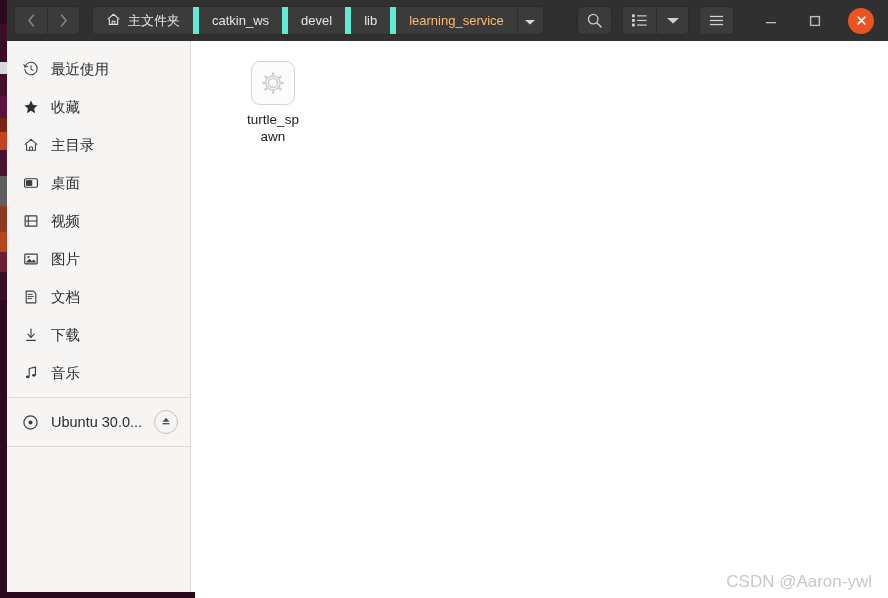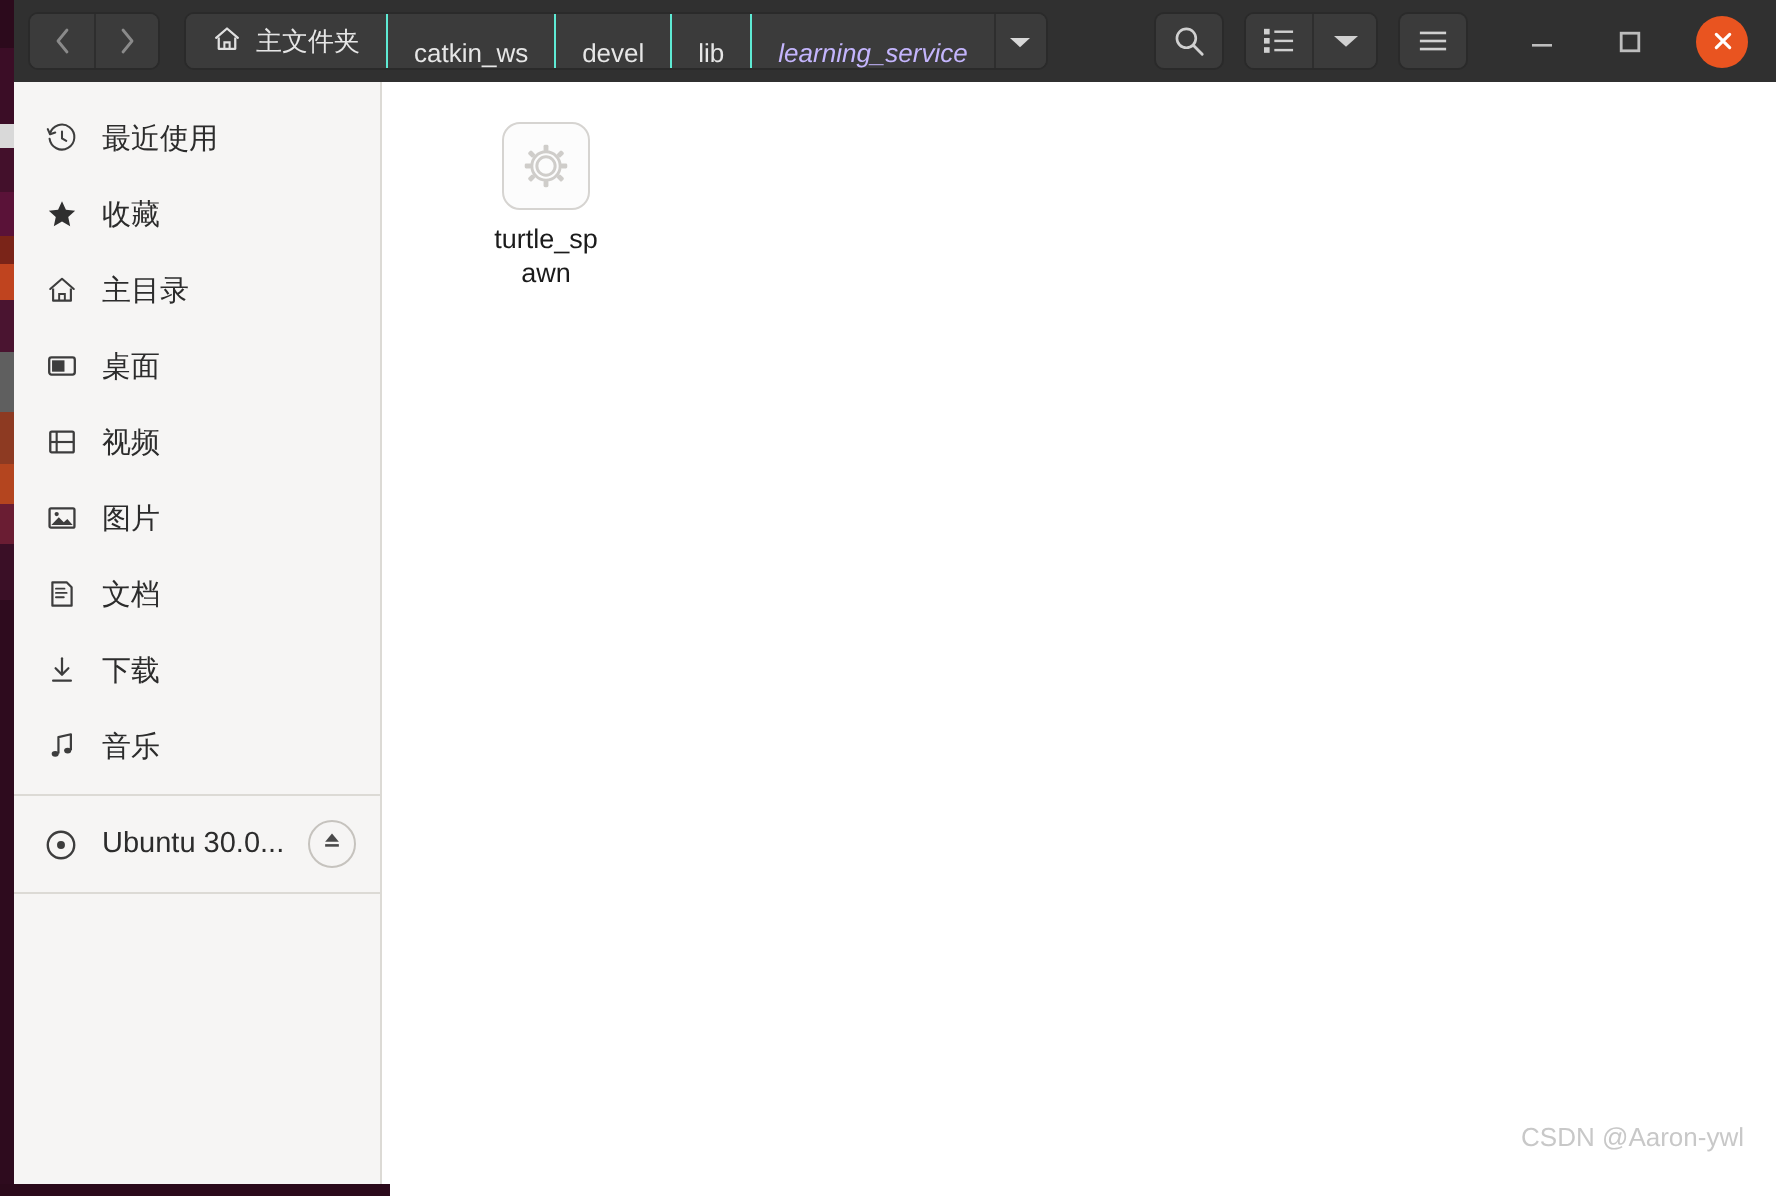--- a/index.html
+++ b/index.html
@@ -71,22 +71,22 @@
   #nav-group { margin-left: 14px; }
   #crumb-group { margin-left: 12px; }
 
   .crumb {
     display: flex; align-items: center; gap: 7px;
     height: 27px; padding: 0 13px;
     color: #e6e6e6; font-size: 13px;
     background: #3b3b3b; cursor: pointer;
     white-space: nowrap;
   }
-  .crumb + .crumb { border-left: 1px solid #5eead4; align-items: flex-end; }
-  .crumb.current { color: #c4b5fd; font-style: italic; }
+  .crumb + .crumb { border-left: 6px solid #5eead4; }
+  .crumb.current { color: #fdba74; }
   .crumb-arrow {
     display:flex; align-items:center; justify-content:center;
     height:27px; width:26px; background:#3b3b3b; cursor:pointer;
     border-left: 1px solid #2e2e2e;
   }
 
   #right-tools {
     margin-left: auto; display: flex; align-items: center; gap: 10px;
     padding-right: 10px;
   }
@@ -155,22 +155,22 @@
     display: flex; align-items: center; justify-content: center;
     margin-bottom: 6px;
   }
   .file-name {
     font-size: 13.5px; color: #1b1b1b; line-height: 17px;
     text-align: center; width: 58px; word-break: break-all;
   }
 
   
   #watermark {
-    position: absolute; right: 16px; bottom: 22px;
-    font-size: 13px; color: #c8c8c8;
+    position: absolute; right: 16px; bottom: 6px;
+    font-size: 17px; color: #c8c8c8;
     z-index: 12; user-select: none;
   }
 </style>
 </head>
 <body>
 
 <div id="root">
 
   <div id="dock-strip"></div>
   <div id="dock-strip-bottom"></div>

